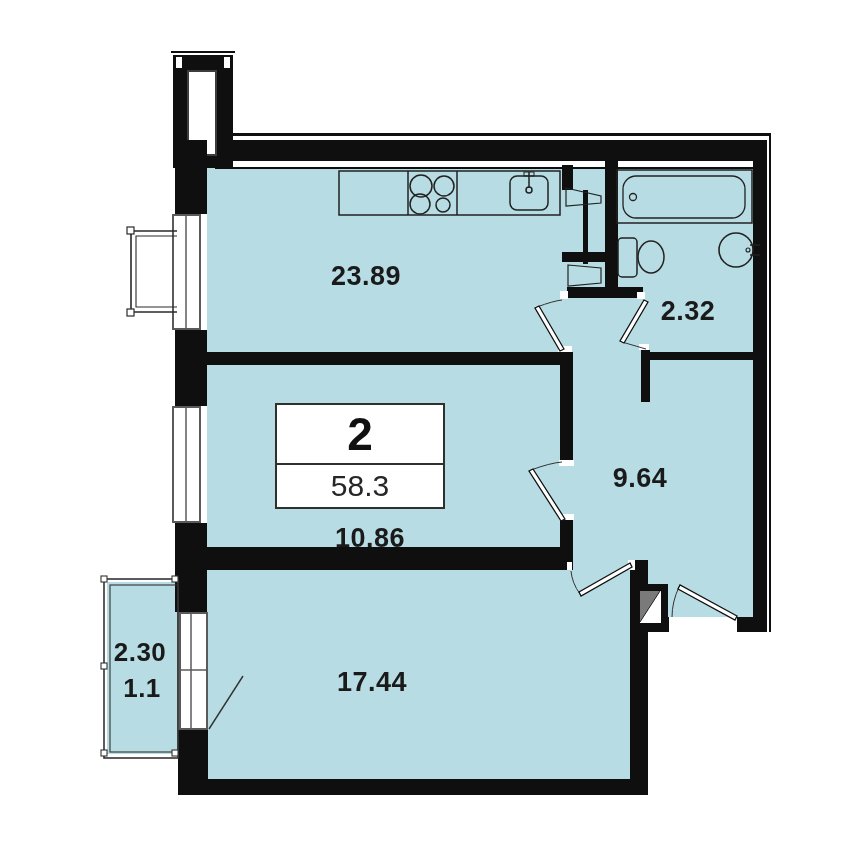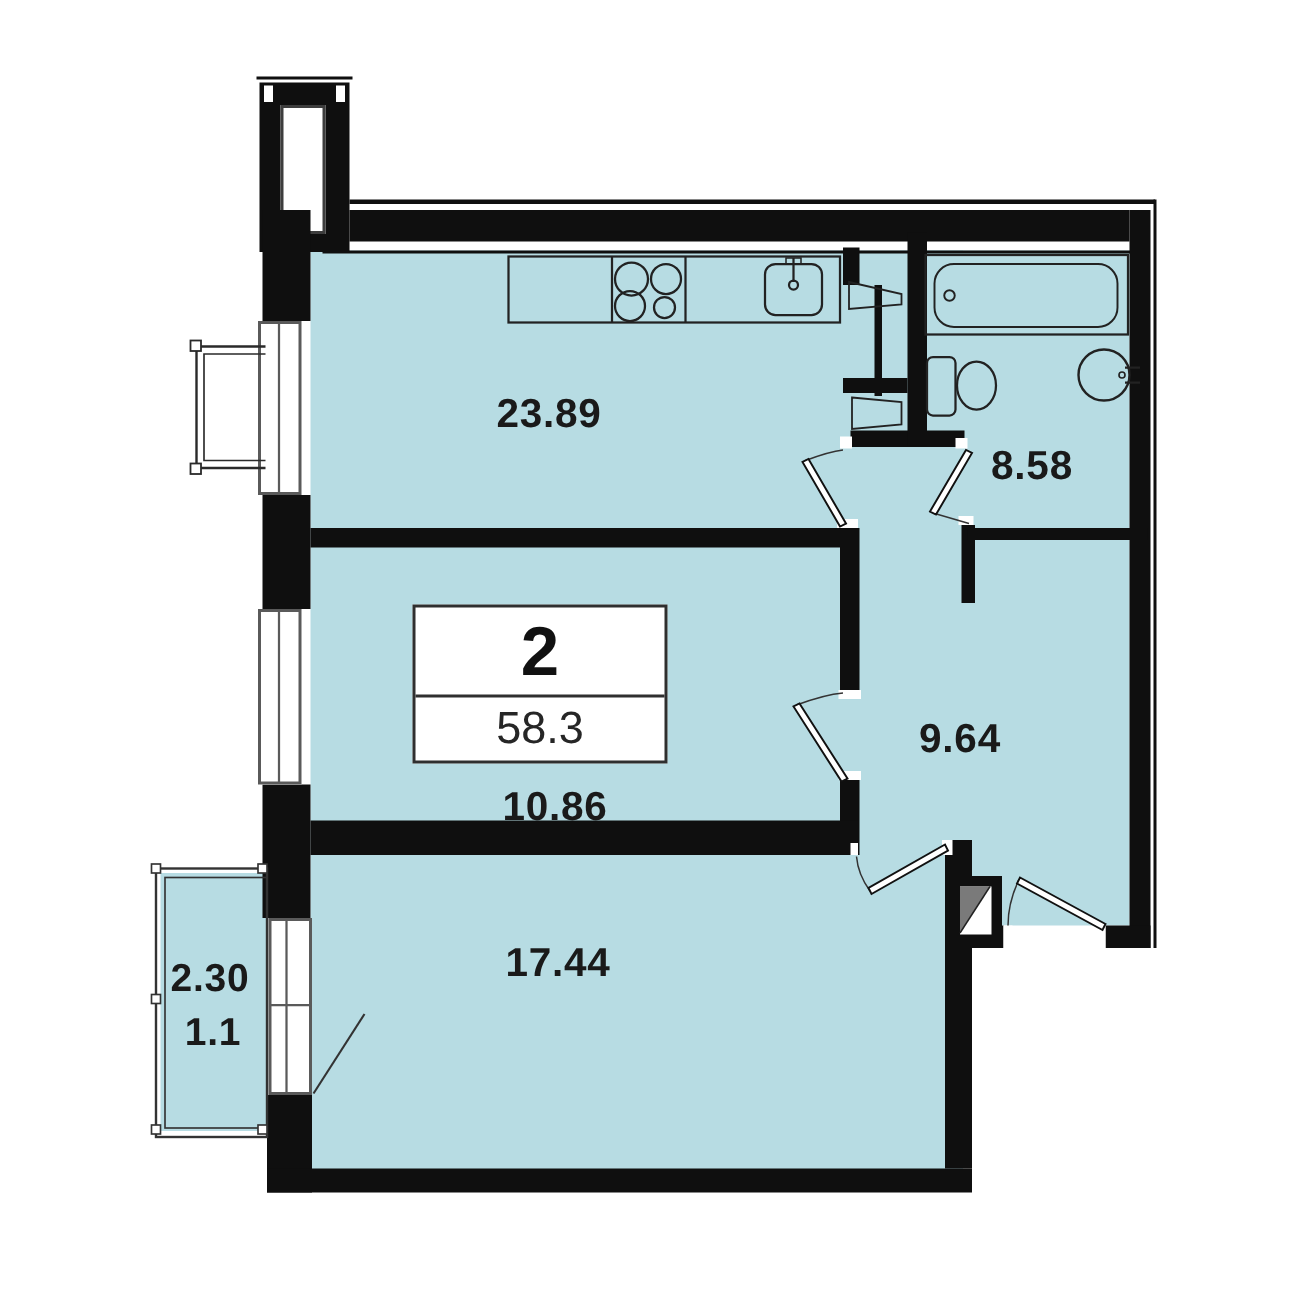--- a/index.html
+++ b/index.html
@@ -187,24 +187,24 @@
     <g>
       <path d="M679 587 Q672 602 672 617" stroke="#333" stroke-width="1" fill="none"></path>
       <polygon points="737,616 680,585 678,589 735,620" fill="#fff" stroke="#111" stroke-width="1.3"></polygon>
     </g>
     <g>
       <path d="M209 729 L243 676" stroke="#333" stroke-width="1.4" fill="none"></path>
     </g>
   </svg>
 
   <div class="room-label" style="left:366px;top:276px;">23.89</div>
-  <div class="room-label" style="left:688px;top:311px;">8.58</div>
-  <div class="room-label" style="left:640px;top:493px;">9.64</div>
+  <div class="room-label" style="left:688px;top:311px;">2.32</div>
+  <div class="room-label" style="left:640px;top:478px;">9.64</div>
   <div class="room-label" style="left:370px;top:538px;">10.86</div>
-  <div class="room-label" style="left:372px;top:642px;">17.44</div>
+  <div class="room-label" style="left:372px;top:682px;">17.44</div>
   <div class="room-label balcony-label" style="left:140px;top:652px;">2.30</div>
   <div class="room-label balcony-label" style="left:142px;top:688px;">1.1</div>
 
   <div class="badge">
     <div class="badge-top">2</div>
     <div class="badge-bottom">
       <div class="badge-cell right">58.3</div>
     </div>
   </div>
 

